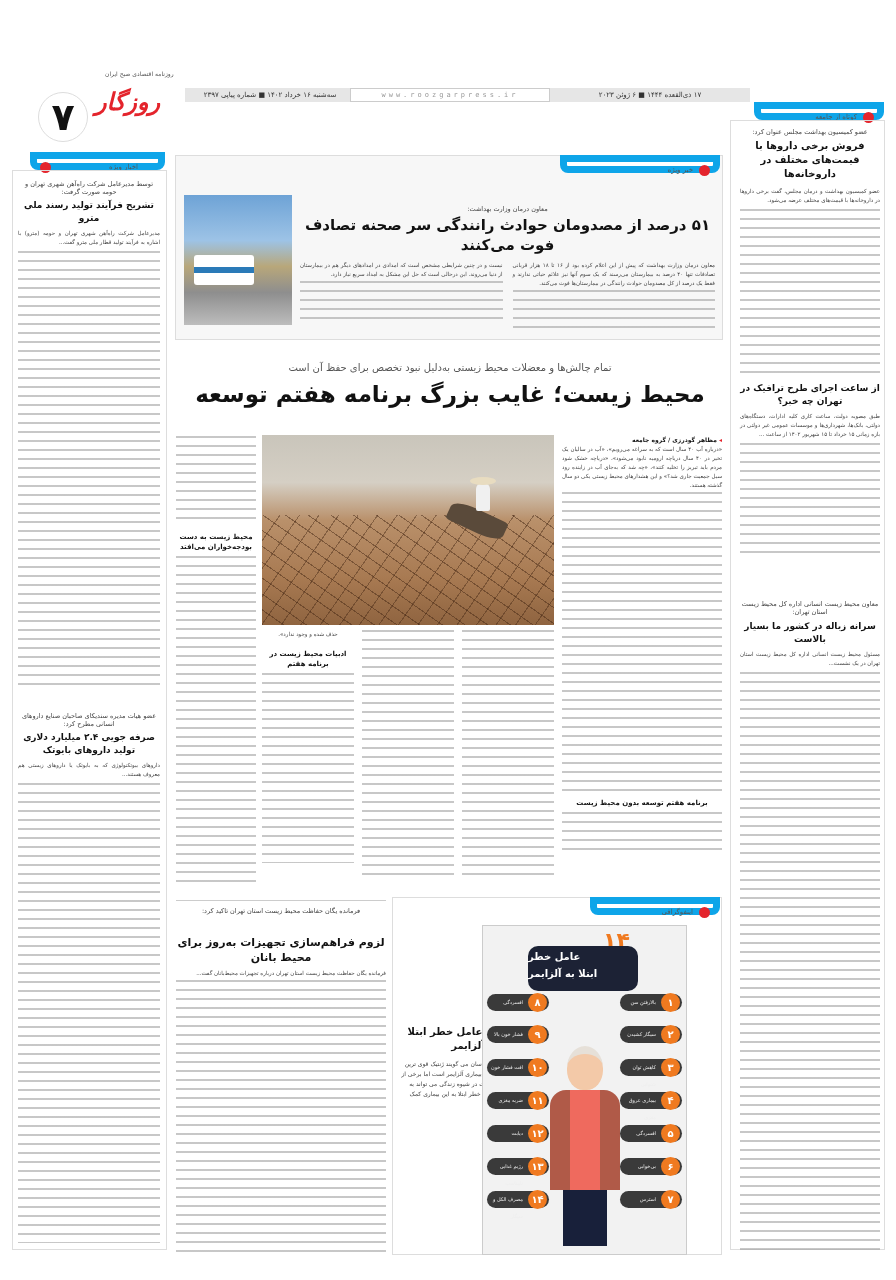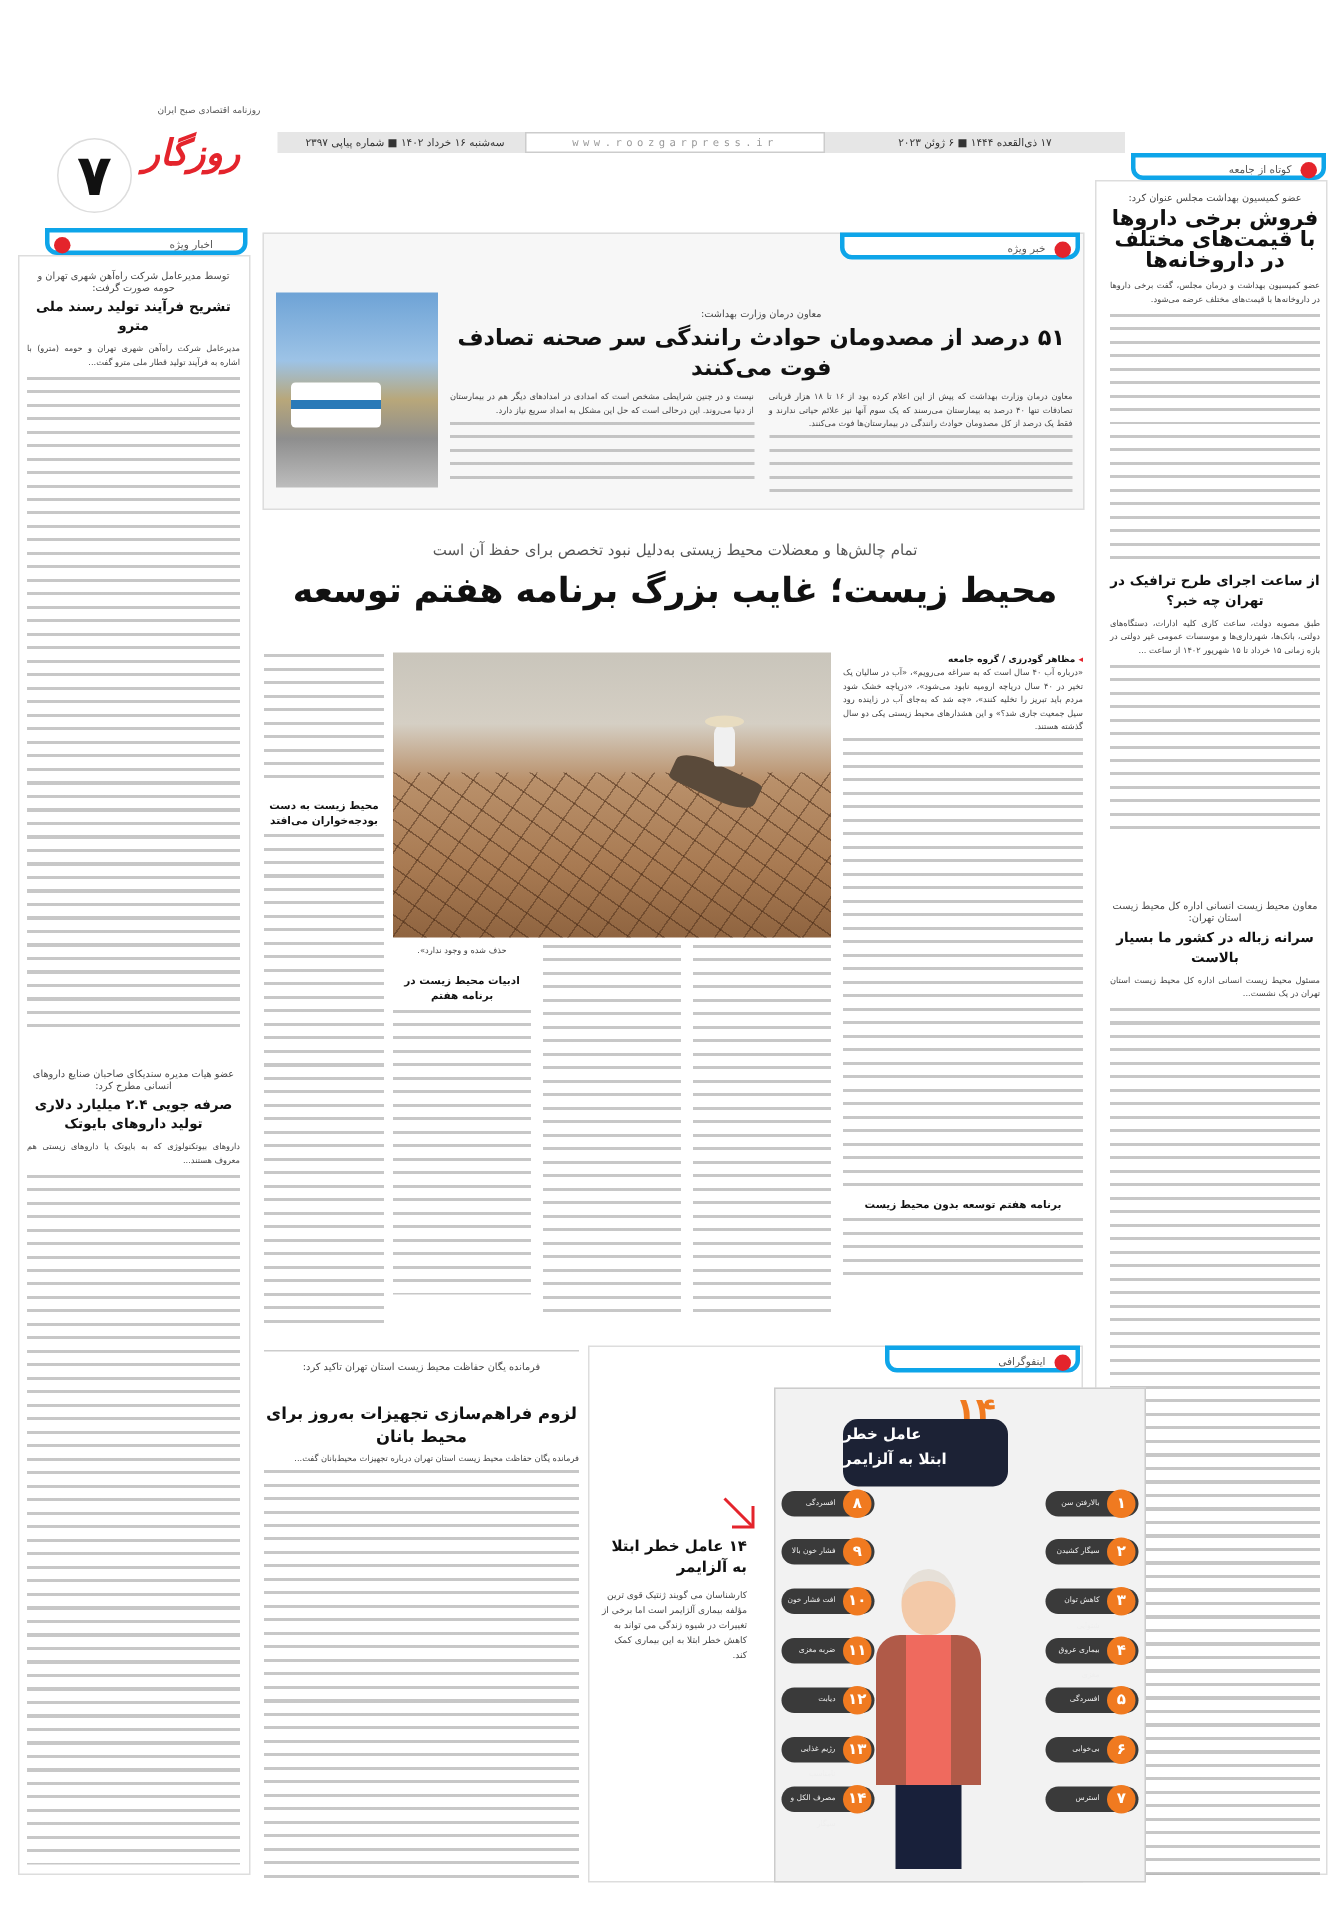--- a/index.html
+++ b/index.html
@@ -8,21 +8,21 @@
 
   .abs { position: absolute; }
 
   
   .hdr-band { position: absolute; top: 88px; left: 185px; width: 565px; height: 14px; background: #e6e6e6; }
   .hdr-seg { position: absolute; top: 88px; height: 14px; font-size: 7px; line-height: 14px; color: #333; text-align: center; }
   .hdr-url { position: absolute; top: 88px; left: 350px; width: 200px; height: 14px; background: #fff; border: 1px solid #ccc; font-family: "DejaVu Sans Mono", monospace; font-size: 7px; line-height: 12px; text-align: center; color: #999; letter-spacing: 3px; direction: ltr; }
   .page-num { position: absolute; left: 38px; top: 92px; width: 50px; height: 50px; border-radius: 50%; border: 1px solid #ddd; font-size: 38px; font-weight: bold; text-align: center; line-height: 48px; color: #111; background: #fff; }
   .logo-text { position: absolute; left: 95px; top: 88px; font-size: 24px; font-weight: bold; color: #e4242c; font-style: italic; letter-spacing: -2px; }
   .tagline { position: absolute; left: 105px; top: 70px; font-size: 6px; color: #555; }
-  .tag-box { position: absolute; height: 18px; border: 3px solid #0ea5e9; border-radius: 0 0 8px 8px; font-size: 7px; line-height: 16px; padding-right: 20px; color: #555; background: #fff; }
+  .tag-box { position: absolute; height: 18px; border: 7px solid #0ea5e9; border-radius: 0 0 8px 8px; font-size: 7px; line-height: 16px; padding-right: 20px; color: #555; background: #fff; }
   .red-dot { position: absolute; right: 3px; top: 3px; width: 11px; height: 11px; border-radius: 50%; background: #e4242c; }
 
   .col-border { position: absolute; border: 1px solid #ddd; }
 
   .kicker { font-size: 6.5px; color: #444; text-align: center; }
   .headline { font-weight: bold; color: #111; text-align: center; }
   .body-text { font-size: 5.5px; line-height: 9px; color: #444; text-align: justify; }
   .subhead { font-size: 7px; font-weight: bold; text-align: center; color: #111; line-height: 10px; }
 
   
@@ -67,21 +67,21 @@
   </div>
   <div class="tag-box" style="left:30px;top:152px;width:135px;">
     <span class="red-dot" style="right:auto;left:3px;"></span>
     <span>اخبار ویژه</span>
   </div>
 </div>
 
 <div class="col-border" style="left:730px;top:120px;width:155px;height:1130px;"></div>
 <div class="abs" style="left:740px;top:128px;width:140px;">
   <div class="kicker">عضو کمیسیون بهداشت مجلس عنوان کرد:</div>
-  <div class="headline" style="font-size:14px;line-height:14px;margin-top:3px;">فروش برخی داروها با قیمت‌های مختلف در داروخانه‌ها</div>
+  <div class="headline" style="font-size:10px;line-height:14px;margin-top:3px;">فروش برخی داروها با قیمت‌های مختلف در داروخانه‌ها</div>
   <div class="body-text" style="margin-top:6px;">عضو کمیسیون بهداشت و درمان مجلس، گفت برخی داروها در داروخانه‌ها با قیمت‌های مختلف عرضه می‌شود.</div>
   <div class="lines" style="height:170px;margin-top:4px;"></div>
 </div>
 <div class="abs" style="left:740px;top:382px;width:140px;">
   <div class="headline" style="font-size:9px;line-height:13px;">از ساعت اجرای طرح ترافیک در تهران چه خبر؟</div>
   <div class="body-text" style="margin-top:4px;">طبق مصوبه دولت، ساعت کاری کلیه ادارات، دستگاه‌های دولتی، بانک‌ها، شهرداری‌ها و موسسات عمومی غیر دولتی در بازه زمانی ۱۵ خرداد تا ۱۵ شهریور ۱۴۰۲ از ساعت ...</div>
   <div class="lines" style="height:110px;margin-top:4px;"></div>
 </div>
 <div class="abs" style="left:740px;top:600px;width:140px;">
   <div class="kicker">معاون محیط زیست انسانی اداره کل محیط زیست استان تهران:</div>
@@ -183,21 +183,21 @@
 
 <svg class="arrow-red" viewBox="0 0 26 26">
   <line x1="3" y1="3" x2="22" y2="22" stroke="#e4242c" stroke-width="2"></line>
   <polyline points="22,8 22,22 8,22" fill="none" stroke="#e4242c" stroke-width="2"></polyline>
 </svg>
 <div class="abs" style="left:398px;top:1025px;width:100px;">
   <div class="headline" style="font-size:10px;line-height:14px;text-align:right;">۱۴ عامل خطر ابتلا به آلزایمر</div>
   <div class="body-text" style="font-size:6px;line-height:10px;margin-top:6px;text-align:right;">کارشناسان می گویند ژنتیک قوی ترین مؤلفه بیماری آلزایمر است اما برخی از تغییرات در شیوه زندگی می تواند به کاهش خطر ابتلا به این بیماری کمک کند.</div>
 </div>
 
-<div class="info" style="left:516px;top:925px;width:248px;">
+<div class="info" style="left:482px;top:925px;width:205px;">
   <div class="info-num14" style="left:120px;">۱۴</div>
   <div class="info-title" style="left:45px;top:20px;width:110px;font-size:10px;line-height:17px;">
     <div>عامل خطر</div>
     <div>ابتلا به آلزایمر</div>
   </div>
   <div class="old-man" style="left:62px;top:120px;">
     <div class="om-body"></div>
     <div class="om-shirt"></div>
     <div class="om-head"></div>
     <div class="om-legs"></div>

